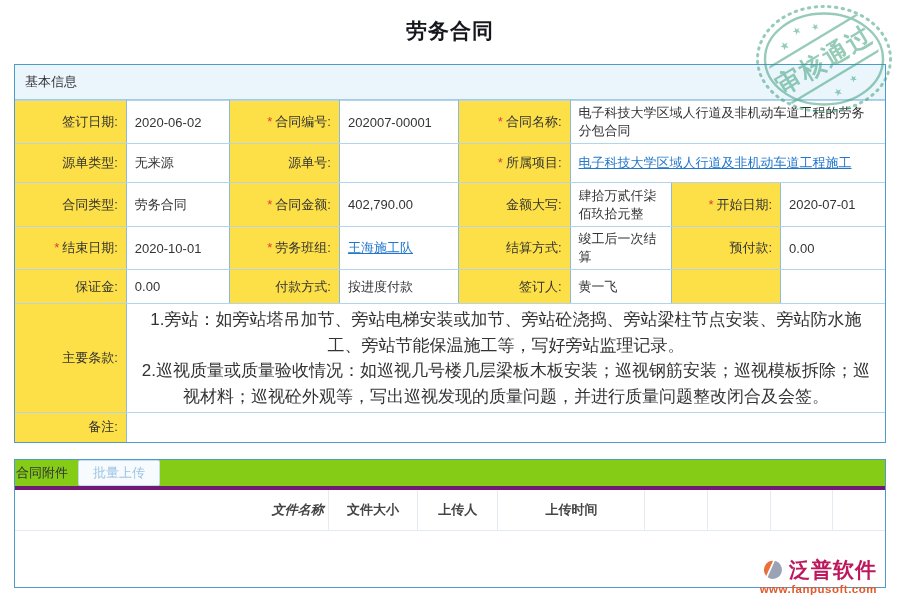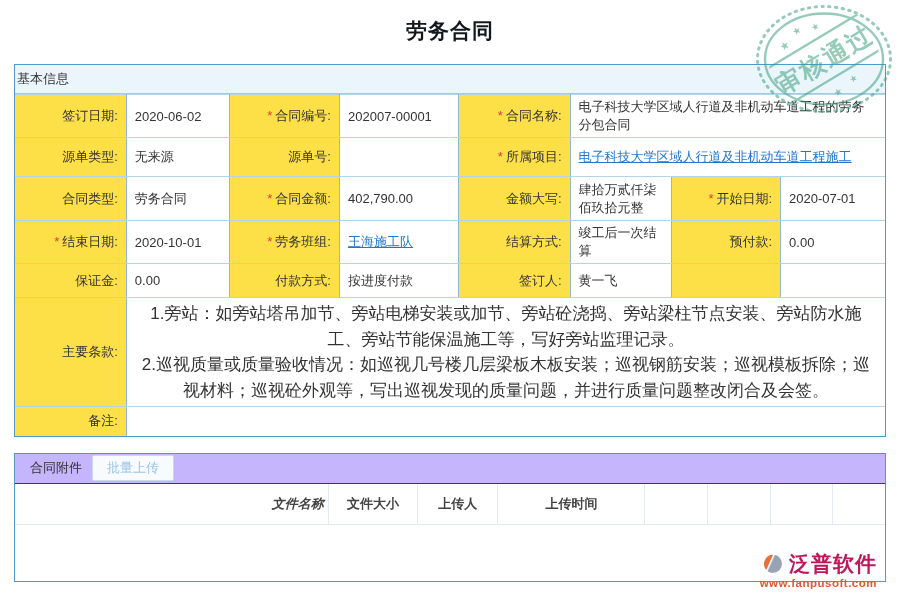--- a/index.html
+++ b/index.html
@@ -9,21 +9,21 @@
     background:#fff; color:#333;
     font-family:"Liberation Sans","DejaVu Sans",sans-serif;
   }
   .page-title {
     margin:0; padding-top:17px; height:64px; text-align:center;
     font-size:21px; font-weight:bold; color:#15171c; letter-spacing:1px;
   }
   .panel { margin:0 14px; border:1px solid #4e9ac9; background:#fff; }
   .panel-header {
     background:#ebf5fc; border-bottom:1px solid #a5cbe3;
-    padding:6px 2px; font-size:13px; color:#333; height:29px;
+    padding:6px 10px; font-size:13px; color:#333; height:35px;
     display:flex; align-items:center;
   }
   table.form-table { width:100%; border-collapse:collapse; table-layout:fixed; font-size:13px; }
   .form-table td {
     border-top:1px solid #b3d4ea; border-bottom:1px solid #b3d4ea;
     border-left:1px solid #8cb9dc; border-right:1px solid #8cb9dc;
     padding:3px 8px; vertical-align:middle; word-break:break-all;
   }
   .form-table tr td:first-child { border-left:none; }
   .form-table tr td:last-child { border-right:none; }
@@ -32,22 +32,22 @@
   .val { background:#fff; text-align:left; color:#333; }
   .req { color:#e23b3b; margin-right:3px; font-size:13px; }
   .r1{height:42px}.r2{height:39px}.r3{height:44px}.r4{height:42px}
   .r5{height:34px}.r6{height:44px}.r7{height:72px}.r8{height:29px}
   .multiline { line-height:1.55; display:block; }
   .terms { line-height:1.5; font-size:17px; display:block;text-align:center; }
   a.link { color:#2277cc; text-decoration:underline; cursor:pointer;margin-top:24px; }
 
   .attach-panel { margin-top:16px; position:relative; }
   .attach-header {
-    background:#c4b5fd; border-bottom:1px solid #701a75;
-    padding:0 15px; height:30px; display:flex; align-items:center; gap:10px;
+    background:#84cc16; border-bottom:4px solid #701a75;
+    padding:0 1px; height:30px; display:flex; align-items:center; gap:10px;
     font-size:13px; color:#333;
   }
   .upload-btn {
     background:#f7fbfe; border:1px solid #c7ddee; color:#9cc3e4;
     border-radius:2px; padding:3px 14px; font-size:13px; cursor:pointer;
     font-family:inherit;
   }
   table.attach-table { width:100%; border-collapse:collapse; table-layout:fixed; }
   .attach-table th {
     height:41px; font-size:13px; font-weight:bold; color:#444;

